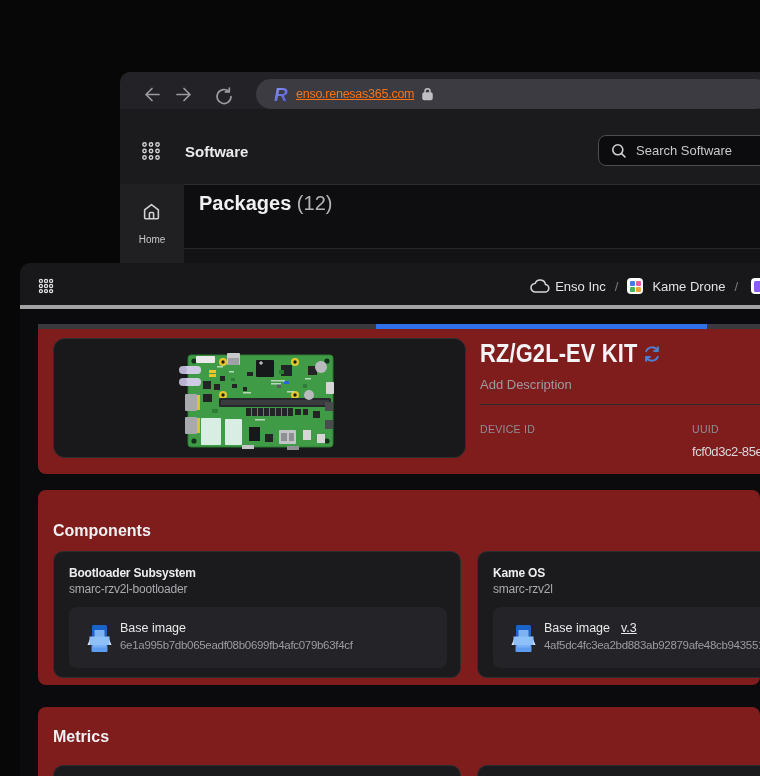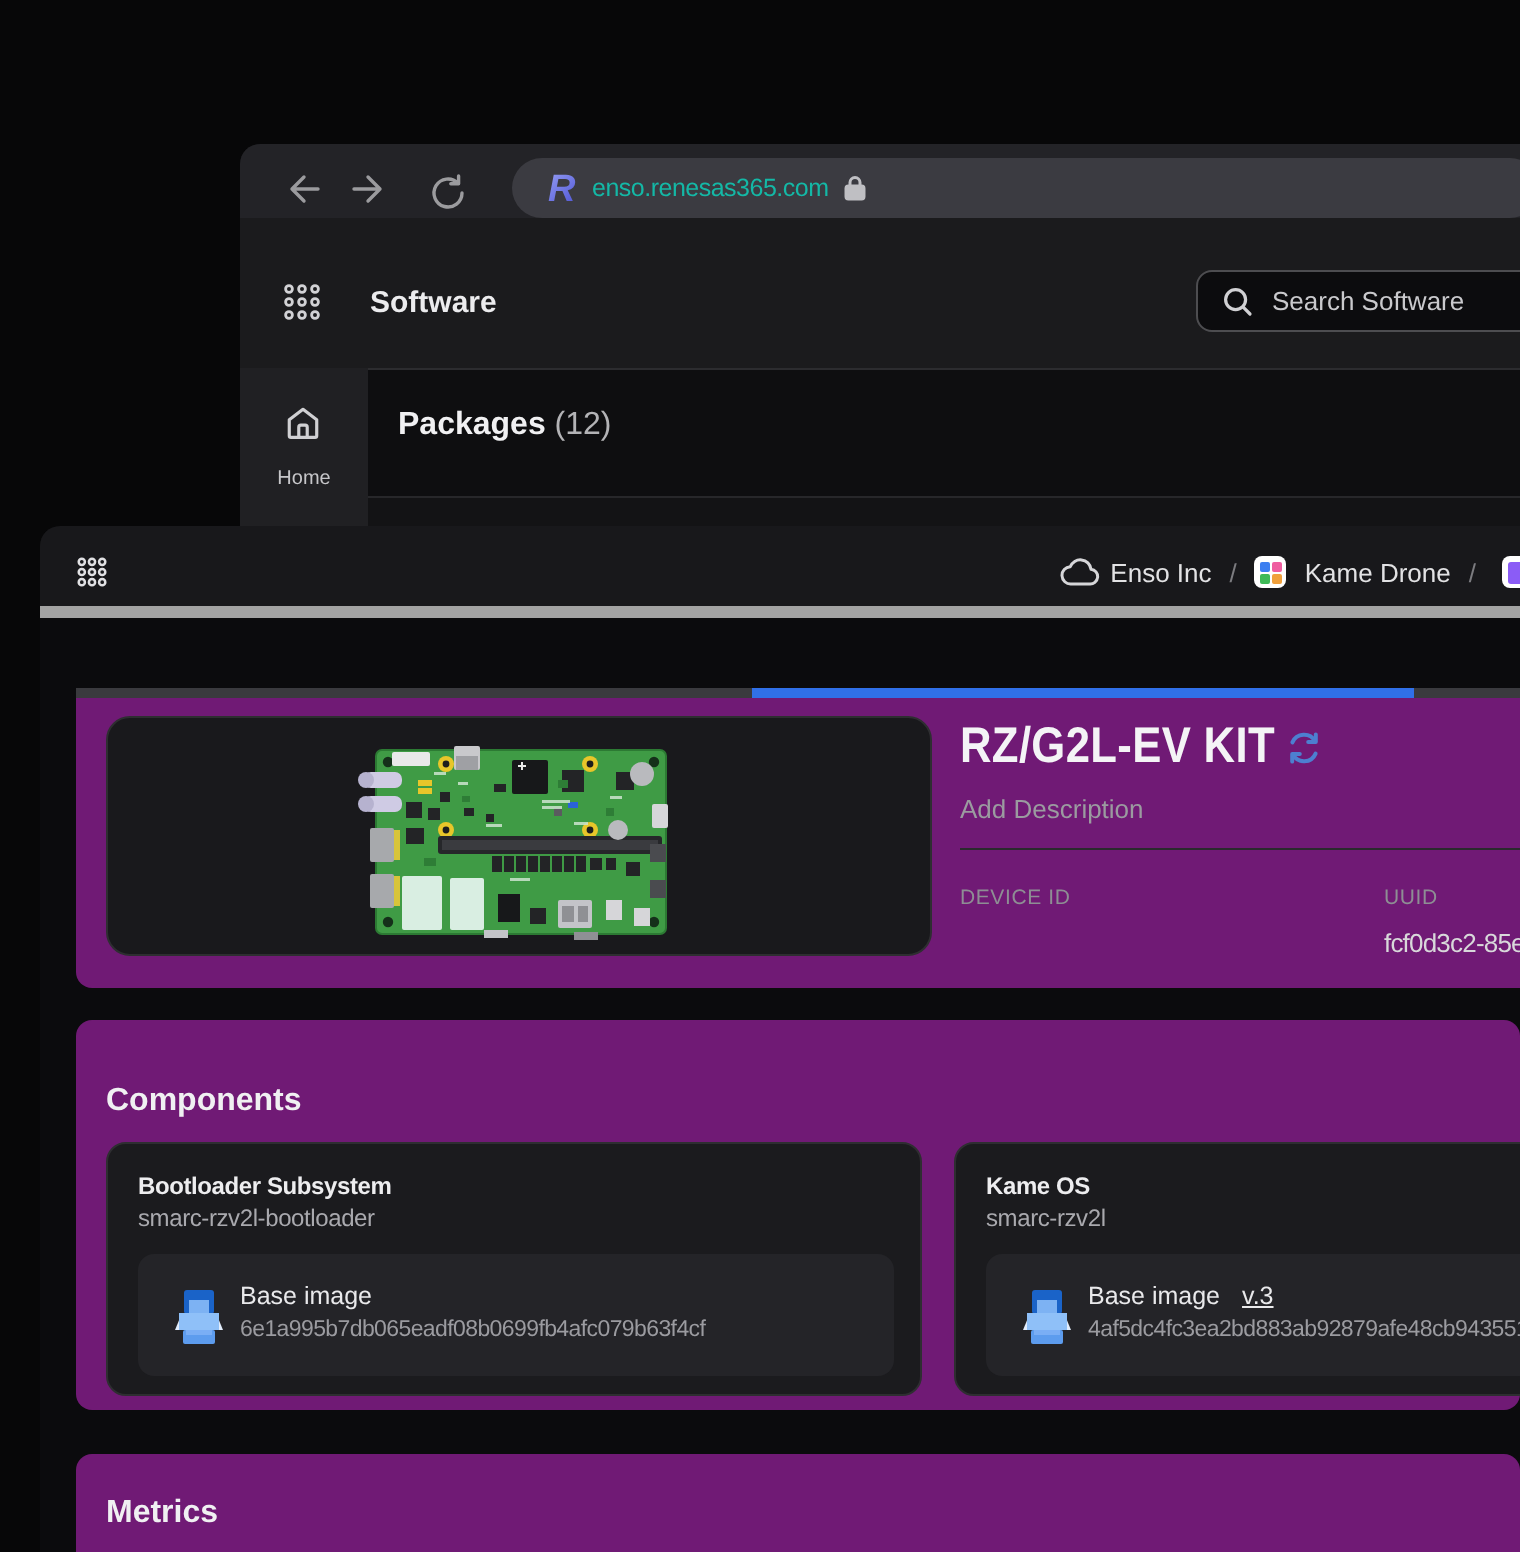--- a/index.html
+++ b/index.html
@@ -6,53 +6,53 @@
   html,body { width:760px; height:776px; background:#070708; overflow:hidden;
     font-family:"Liberation Sans", sans-serif; }
   .abs { position:absolute; }
 
   
   #win1 { position:absolute; left:120px; top:72px; width:640px; height:191px;
     background:#0e0e10; border-radius:10px 0 0 0; overflow:hidden; }
   #toolbar { position:absolute; left:0; top:0; width:100%; height:37px; background:#232327; }
   #urlpill { position:absolute; left:136px; top:7px; right:-10px; height:30px;
     border-radius:15px; background:#3b3b41; display:flex; align-items:center; }
-  #urltext { color:#14b8a6; font-size:12.5px; letter-spacing:-0.25px; margin-left:8px; }
+  #urltext { color:#f97316; font-size:12.5px; letter-spacing:-0.25px; margin-left:8px;text-decoration:underline; }
   #header1 { position:absolute; left:0; top:37px; width:100%; height:75px; background:#1b1b1d; }
   #sw { position:absolute; left:65px; top:71px; color:#ececee; font-size:15px; font-weight:700; }
   #search { position:absolute; left:478px; top:63px; width:200px; height:31px;
     border:1px solid #4d4d50; border-radius:8px; background:#0c0c0e;
     display:flex; align-items:center; }
   #search span { color:#c9c9cc; font-size:13px; margin-left:9px; }
   #sidebar1 { position:absolute; left:0; top:112px; width:64px; height:79px; background:#202023; }
   #homelbl { position:absolute; left:0; top:162px; width:64px; text-align:center;
     color:#c6c6c9; font-size:10px; }
-  #pkg { position:absolute; left:79px; top:132px; font-size:16px; font-weight:700; color:#f0f0f2;text-align:right; }
+  #pkg { position:absolute; left:79px; top:120px; font-size:20px; font-weight:700; color:#f0f0f2;text-align:right; }
   #pkg span { font-weight:400; color:#b3b3b6; }
   #hdrline { position:absolute; left:0; top:112px; width:100%; height:1px; background:#2c2c2f; }
   #pkgline { position:absolute; left:64px; top:176px; right:0; height:1px; background:#27272a; }
   #pkgstrip { position:absolute; left:64px; top:177px; right:0; height:14px; background:#131315; }
 
   
   #win2 { position:absolute; left:20px; top:263px; width:740px; height:513px;
     background:#0b0b0d; border-radius:10px 0 0 0; overflow:hidden; }
   #nav2 { position:absolute; left:0; top:0; width:100%; height:46px; background:#18181b;
-    border-bottom:6px solid #a3a3a3; }
+    border-bottom:4px solid #a3a3a3; }
   .crumb { color:#e2e2e4; font-size:13px; }
   .slash { color:#7c7c80; font-size:13px; }
   #crumbs { position:absolute; right:-7px; top:0; height:46px; display:flex;
     align-items:center; gap:9px; }
   .appicon { width:16px; height:16px; border-radius:4px; background:#fff;
     display:grid; grid-template-columns:5px 5px; grid-template-rows:5px 5px;
     gap:1px; padding:2.5px; }
   .appicon div { border-radius:1px; }
   #purpicon { width:16px; height:16px; border-radius:4px; background:#fff; padding:2.5px; }
   #purpicon div { width:100%; height:100%; border-radius:1.5px; background:#8b5cf6; }
 
-  .panel { position:absolute; left:18px; width:722px; background:#701a75;margin-top:20px; }
+  .panel { position:absolute; left:18px; width:722px; background:#7f1d1d; }
   #hero { top:61px; height:150px; border-radius:2px 0 0 8px; }
   #pbar { position:absolute; left:0; top:0; width:100%; height:5px; background:#3a3a3e; }
   #pblue { position:absolute; left:338px; top:0; width:331px; height:5px; background:#3070e8; }
   #imgcard { position:absolute; left:15px; top:14px; width:413px; height:120px;
     background:#19191c; border:1px solid #2e2e31; border-radius:12px; }
   #title { position:absolute; left:442px; top:15px; font-size:25px; font-weight:700;
     color:#f4f4f6; letter-spacing:0.2px; transform:scaleX(0.873); transform-origin:left center; }
   #adddesc { position:absolute; left:442px; top:53px; font-size:13px; color:#9b9ba0; }
   #heroline { position:absolute; left:442px; top:80px; right:0; height:1px; background:#2a2a2d; }
   .lbl { position:absolute; top:99px; font-size:10.5px; letter-spacing:0.3px; color:#8e8e94;text-align:right; }

